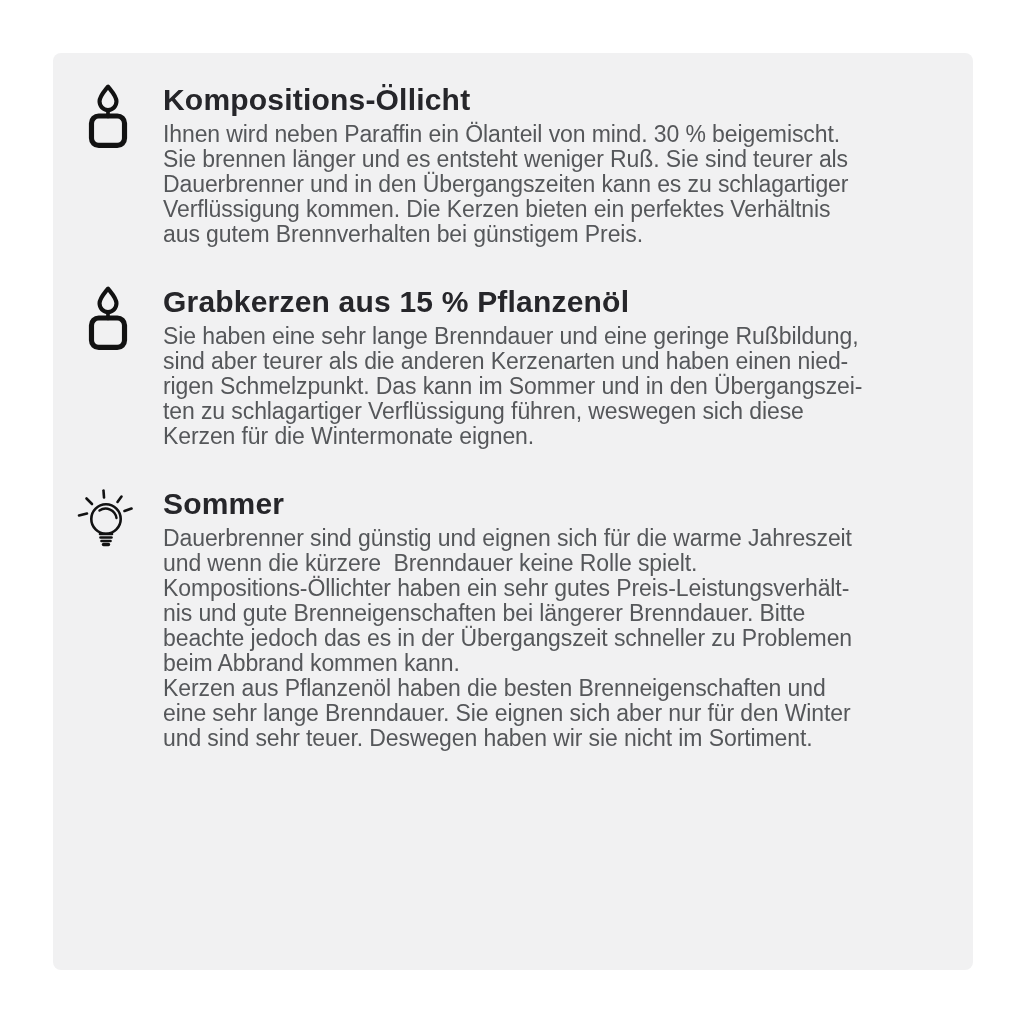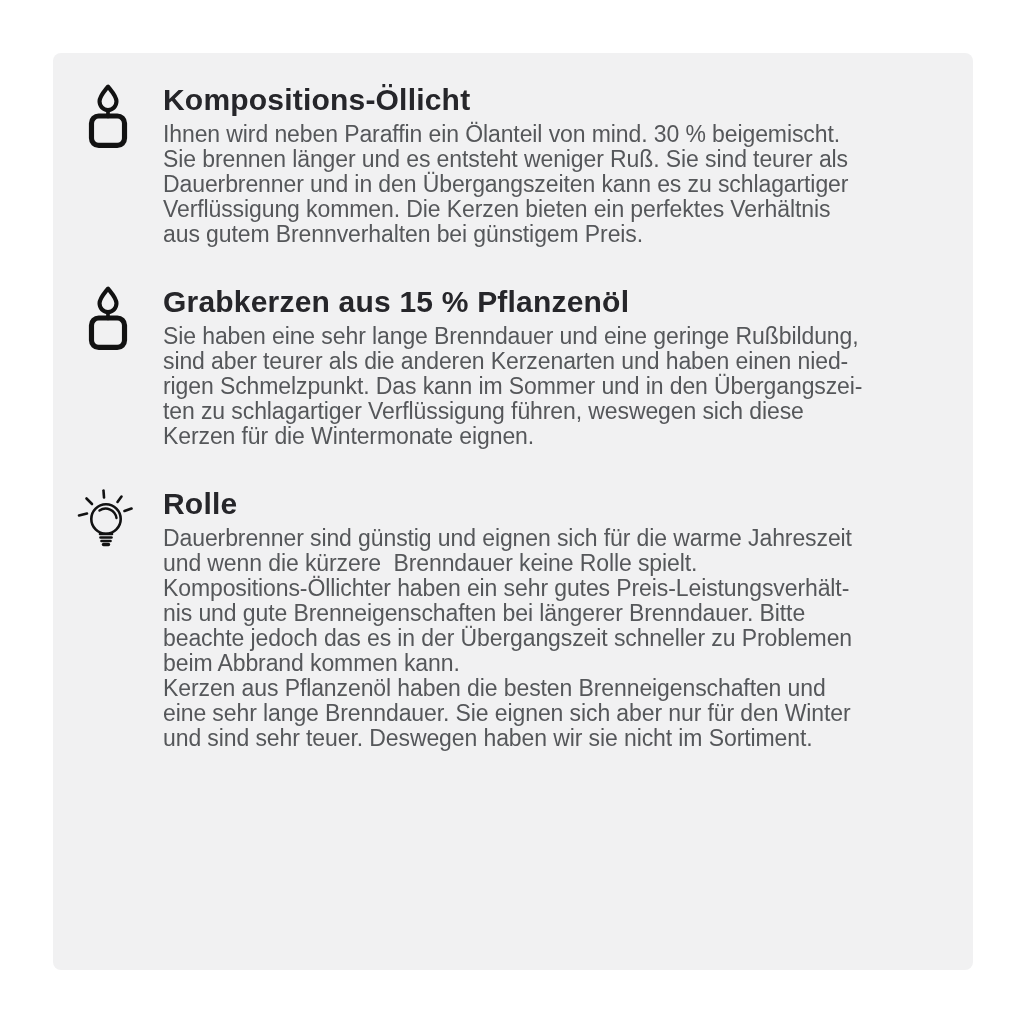--- a/index.html
+++ b/index.html
@@ -112,21 +112,21 @@
         <g stroke-width="2.6" stroke-linecap="round">
           <path d="M25 46 H37"></path>
           <path d="M25.5 49.5 H36.5"></path>
           <path d="M26.5 53 H35.5"></path>
         </g>
 
         <path d="M28.5 56.5 H33.5" stroke-width="3.4" stroke-linecap="round"></path>
       </svg>
     </div>
     <div class="text-col">
-      <h2>Rolle</h2>
+      <h2>Sommer</h2>
       <p class="body-text">Dauerbrenner sind günstig und eignen sich für die warme Jahreszeit
 und wenn die kürzere  Brenndauer keine Rolle spielt.
 Kompositions-Öllichter haben ein sehr gutes Preis-Leistungsverhält-
 nis und gute Brenneigenschaften bei längerer Brenndauer. Bitte
 beachte jedoch das es in der Übergangszeit schneller zu Problemen
 beim Abbrand kommen kann.
 Kerzen aus Pflanzenöl haben die besten Brenneigenschaften und
 eine sehr lange Brenndauer. Sie eignen sich aber nur für den Winter
 und sind sehr teuer. Deswegen haben wir sie nicht im Sortiment.</p>
     </div>

